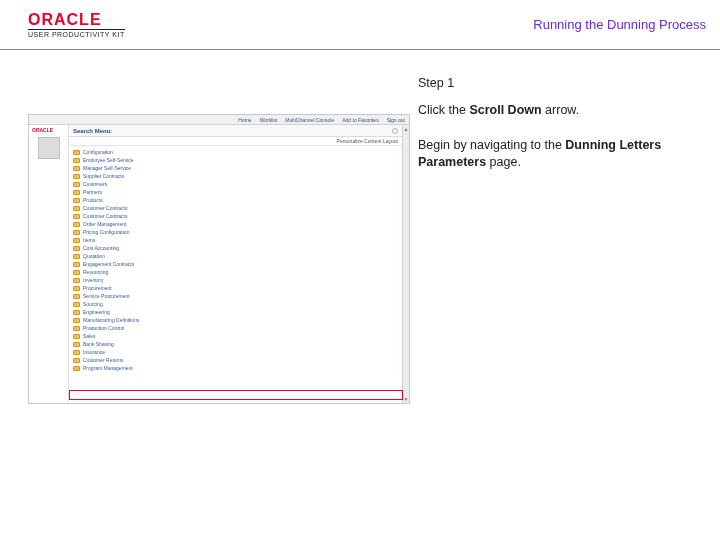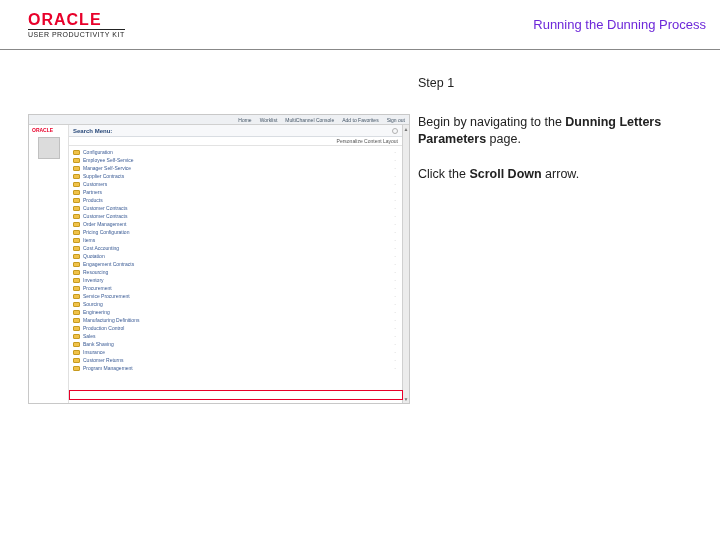--- a/index.html
+++ b/index.html
@@ -24,21 +24,21 @@
   }
   .logo-block { display: flex; flex-direction: column; align-items: flex-start; }
   .oracle-word { font-family: Arial, sans-serif; font-weight: bold; letter-spacing: 1px; color: #e8002a; font-size: 16px; }
   .oracle-sub { font-size: 7px; letter-spacing: 0.5px; color: #222; border-top:1px solid #222; padding-top:1px; }
   .page-title { font-size: 13px; color: #6d28d9; }
 
   .content-wrap { display:flex; width:100%; }
   .screenshot-col { width: 410px; padding: 64px 0 0 28px; }
   .instruction-col { width: 282px; padding: 25px 14px 0 8px; font-size: 12.5px; line-height:1.35; }
 
-  .step-label { margin-bottom: 22px; }
+  .step-label { margin-bottom: 10px; }
   .para { margin-bottom: 18px; }
 
   
   .shot {
     width: 382px;
     height: 290px;
     border: 1px solid #c8c8c8;
     background: #fff;
     font-size: 6px;
     color: #444;
@@ -287,20 +287,20 @@
           <span>▼</span>
         </div>
       </div>
       <div class="highlight-box"></div>
     </div>
   </div>
 
   <div class="instruction-col">
     <div class="step-label">Step 1</div>
     <div class="para">
+      <span>Click the </span><b>Scroll Down</b><span> arrow.</span>
+    </div>
+    <div class="para">
       <span>Begin by navigating to the </span><b>Dunning Letters Parameters</b><span> page.</span>
     </div>
-    <div class="para">
-      <span>Click the </span><b>Scroll Down</b><span> arrow.</span>
-    </div>
   </div>
 
 </div>
 
 </body></html>

